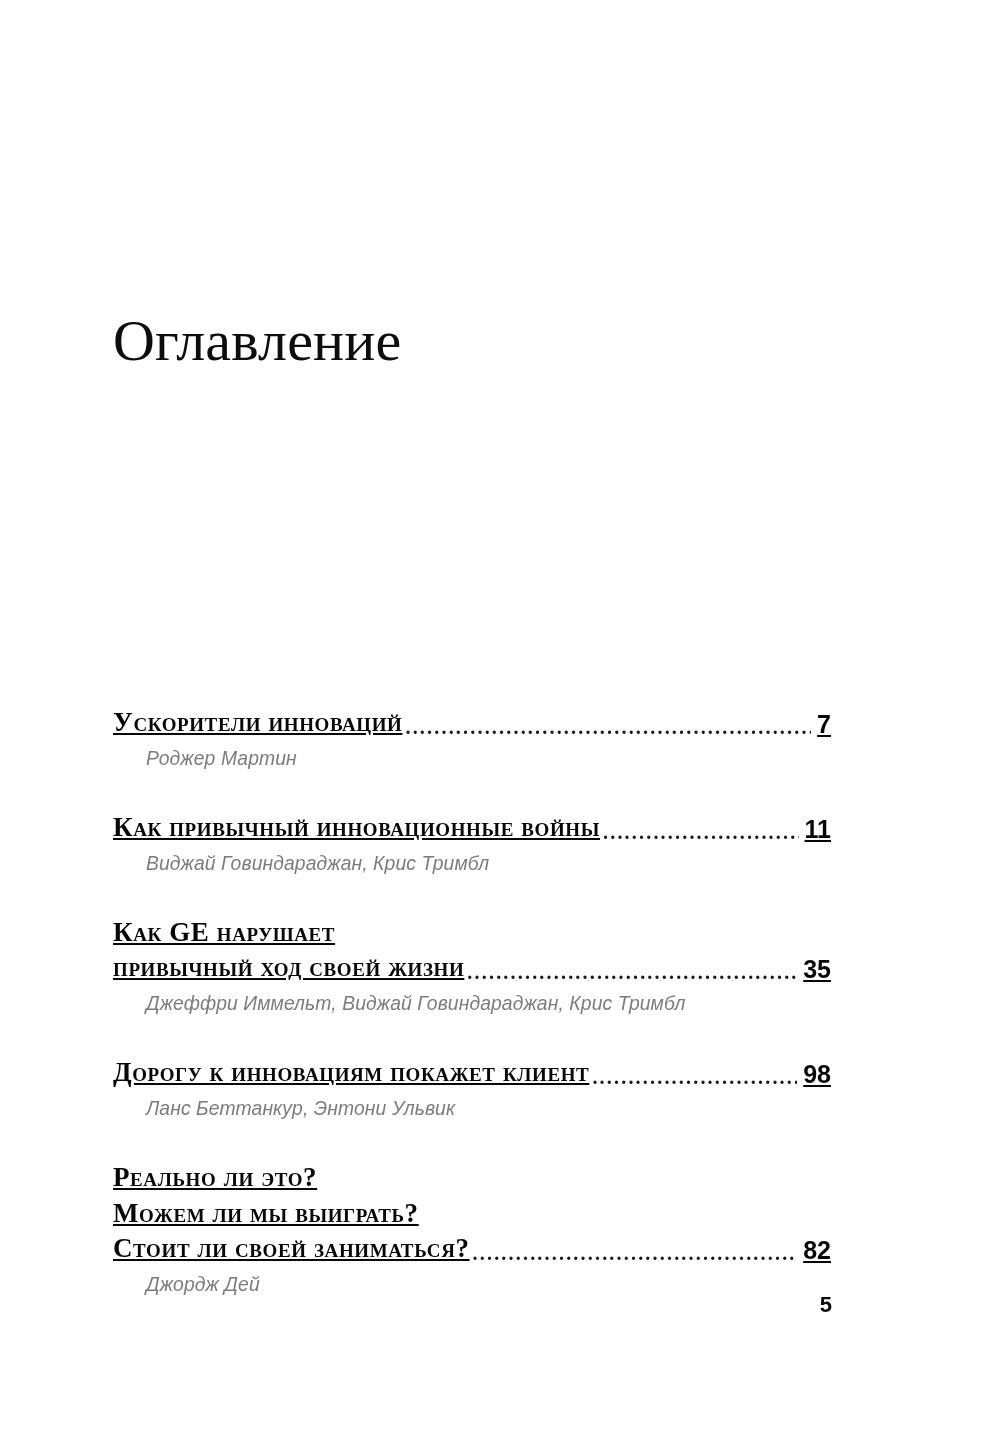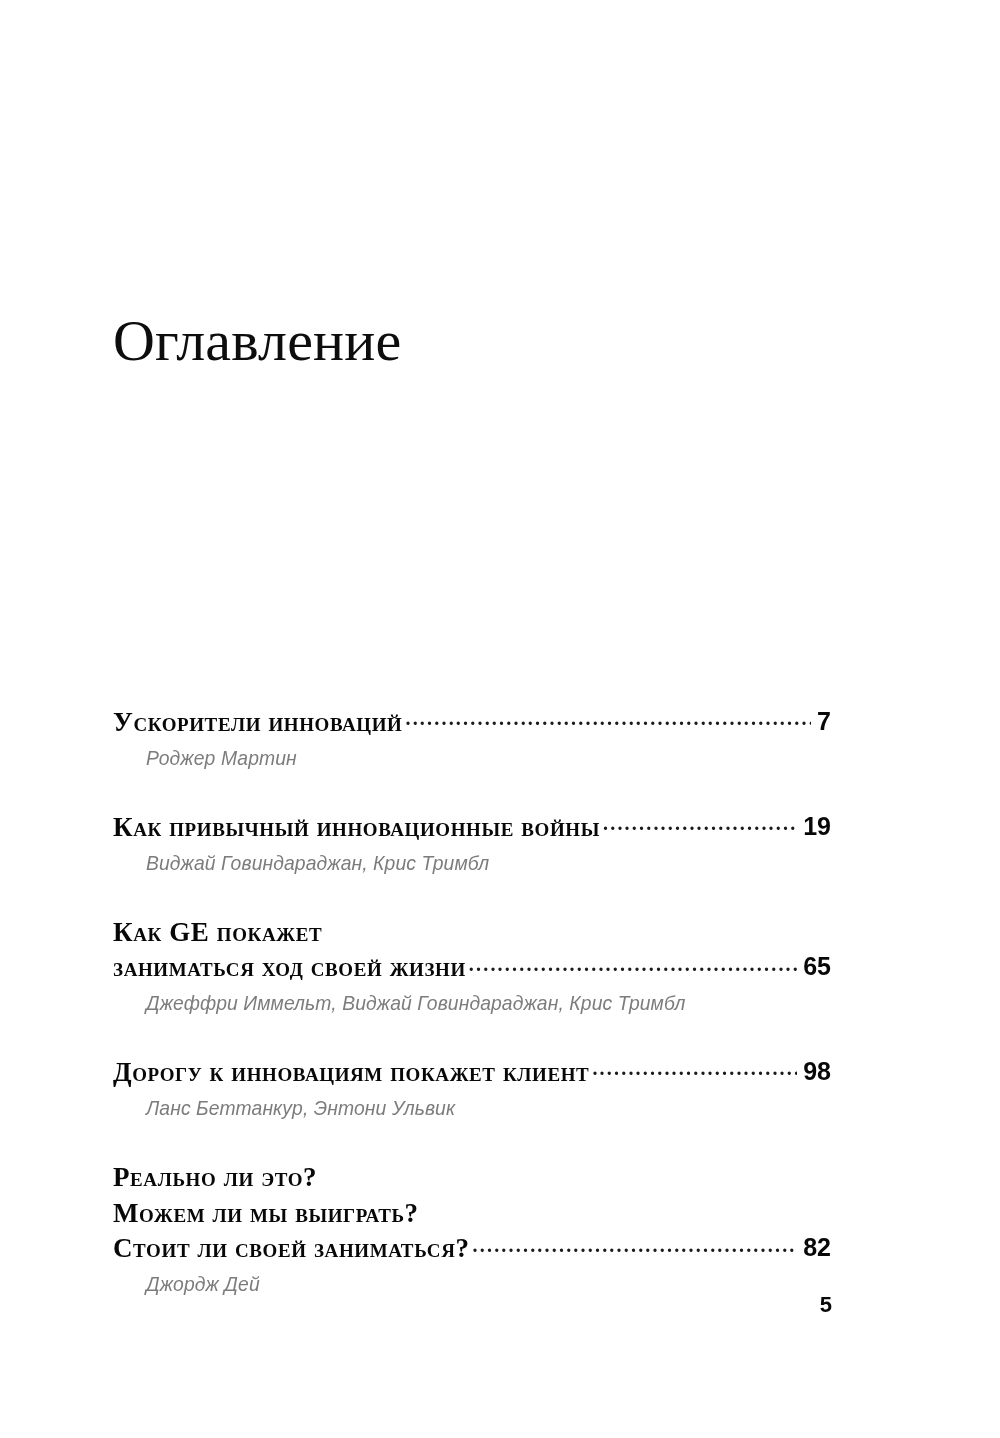--- a/index.html
+++ b/index.html
@@ -43,31 +43,32 @@
   .toc-entry {
     margin-bottom: 39px;
   }
   .toc-entry:last-child {
     margin-bottom: 18px;
   }
 
   
   .entry-line {
     display: flex;
-    align-items: flex-start;
+    align-items: flex-end;
     width: 100%;
     font-family: "Liberation Serif", "DejaVu Serif", serif;
     font-weight: 700;
     font-size: 27px;
     font-variant: small-caps;
     font-variant-caps: small-caps;
     letter-spacing: 0.6px;
     line-height: 1.32;
     color: #080808;
     white-space: nowrap;
+    text-decoration: underline;
   }
 
   .entry-line .title-text {
     flex: 0 0 auto;
   }
 
   .entry-line .leader {
     flex: 1 1 auto;
     min-width: 6px;
     overflow: hidden;
@@ -149,34 +150,34 @@
           <span class="title-text">Ускорители инноваций</span>
           <span class="leader"></span>
           <span class="page-num">7</span>
         </div>
         <div class="entry-authors">Роджер Мартин</div>
       </div>
       <div class="toc-entry">
         <div class="entry-line">
           <span class="title-text">Как привычный инновационные войны</span>
           <span class="leader"></span>
-          <span class="page-num">19</span>
+          <span class="page-num">11</span>
         </div>
         <div class="entry-authors">Виджай Говиндараджан, Крис Тримбл</div>
       </div>
       <div class="toc-entry">
         <div class="entry-line no-leader">
-          <span class="title-text">Как GE покажет</span>
+          <span class="title-text">Как GE нарушает</span>
           <span class="leader"></span>
           <span class="page-num">35</span>
         </div>
         <div class="entry-line">
-          <span class="title-text">заниматься ход своей жизни</span>
-          <span class="leader"></span>
-          <span class="page-num">65</span>
+          <span class="title-text">привычный ход своей жизни</span>
+          <span class="leader"></span>
+          <span class="page-num">35</span>
         </div>
         <div class="entry-authors">Джеффри Иммельт, Виджай Говиндараджан, Крис Тримбл</div>
       </div>
       <div class="toc-entry">
         <div class="entry-line">
           <span class="title-text">Дорогу к инновациям покажет клиент</span>
           <span class="leader"></span>
           <span class="page-num">98</span>
         </div>
         <div class="entry-authors">Ланс Беттанкур, Энтони Ульвик</div>

